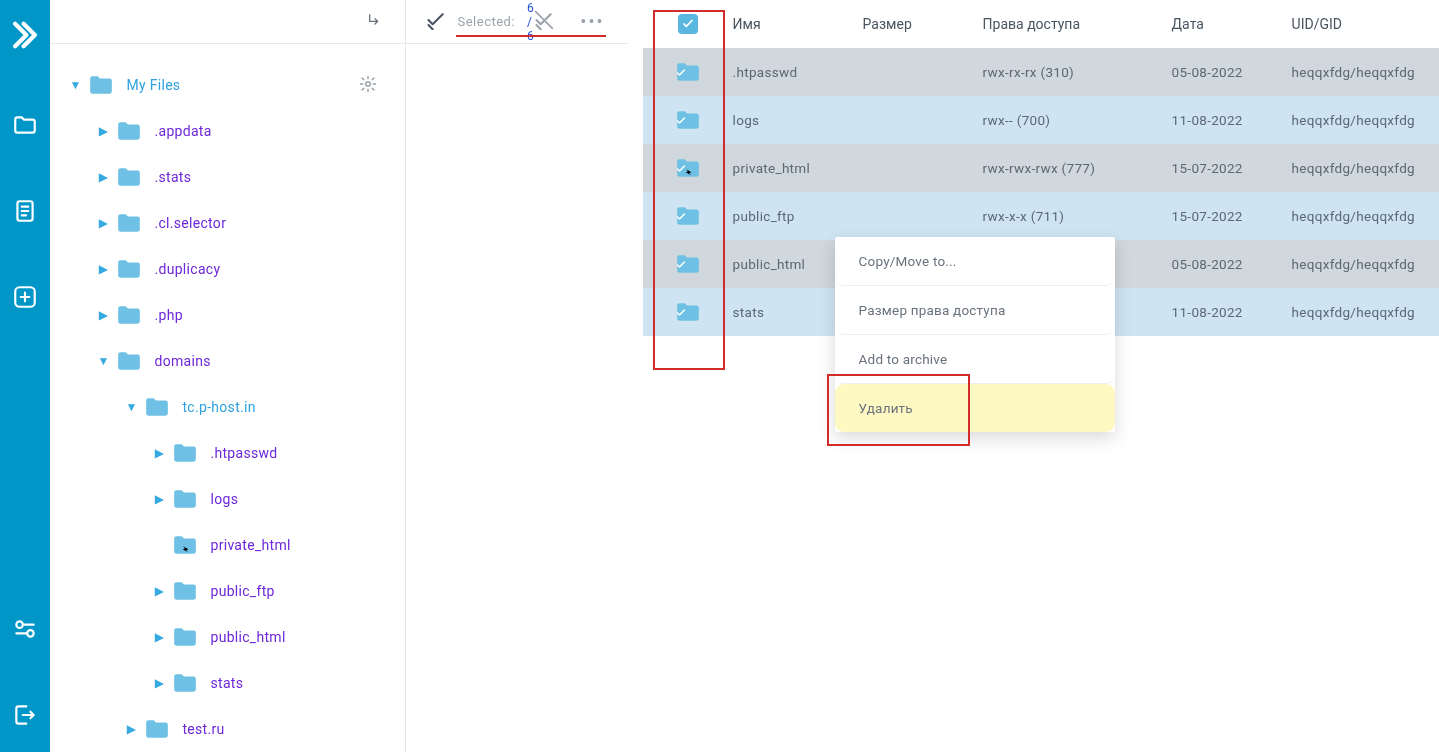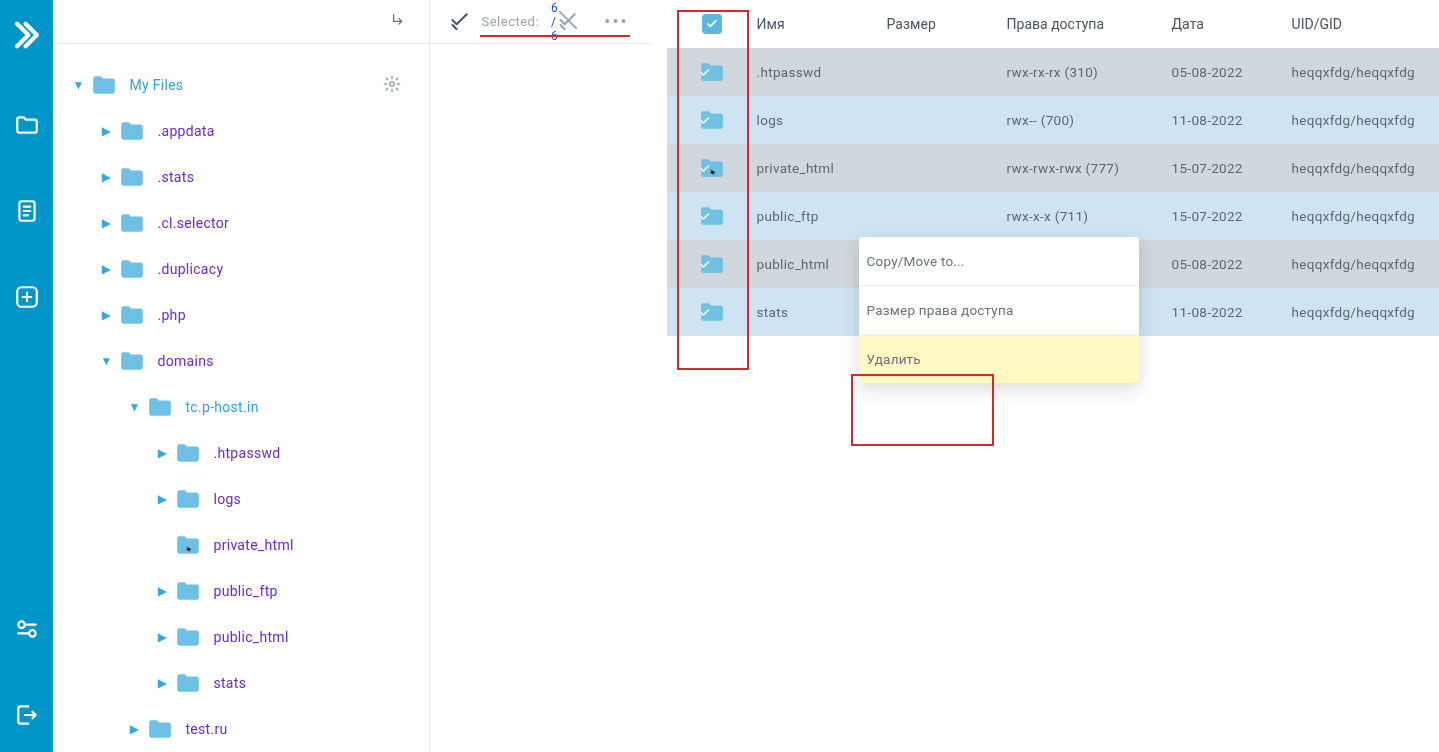--- a/index.html
+++ b/index.html
@@ -113,21 +113,21 @@
   .thead, .trow {
     display:flex;
     align-items:center;
     height:48px;
   }
   .thead { color:#4a5560; font-size:14px; }
   .col-check { width:90px; display:flex; justify-content:center; }
   .col-name { width:130px; }
   .col-size { width:120px; }
   .col-perm { width:165px; }
-  .col-date { width:120px; }
+  .col-date { width:120px;margin-left:24px; }
   .col-uid  { flex:1; padding-right:24px; }
 
   .checkbox {
     width:20px; height:20px;
     border-radius:4px;
     background:#5ab8e0;
     display:flex; align-items:center; justify-content:center;
   }
   .checkbox svg { stroke:#fff; }
 
@@ -153,26 +153,27 @@
   .context-menu {
     position:absolute;
     left:192px; top:237px;
     width:280px;
     background:#fff;
     box-shadow:0 6px 18px rgba(0,0,0,0.15);
     border-radius:2px;
     z-index:10;
   }
   .context-menu .mi {
-    padding:16px 8px;
+    padding:16px 24px;
     color:#6a737d;
     font-size:13.5px;
     letter-spacing:0.2px;
     border-bottom:1px solid #eceef0;
     cursor:pointer;
+    border-radius:9px;
   }
   .context-menu .mi:last-child { border-bottom:none; }
   .context-menu .mi.hover { background:#fef9c3; }
 
   .delete-redbox {
     position:absolute;
     left:184px; top:374px;
     width:143px; height:72px;
     border:2px solid #d22b2b;
     pointer-events:none;
@@ -501,17 +502,18 @@
           <div class="col-date cell">11-08-2022</div>
           <div class="col-uid cell">heqqxfdg/heqqxfdg</div>
         </div>
       </div>
 
     <div class="check-redbox"></div>
 
     <div class="context-menu" id="ctxmenu">
         <div class="mi">Copy/Move to...</div>
         <div class="mi">Размер права доступа</div>
+        <div class="mi">Add to archive</div>
         <div class="mi hover">Удалить</div>
       </div>
     <div class="delete-redbox"></div>
   </div>
 </div>
 
 </body></html>

